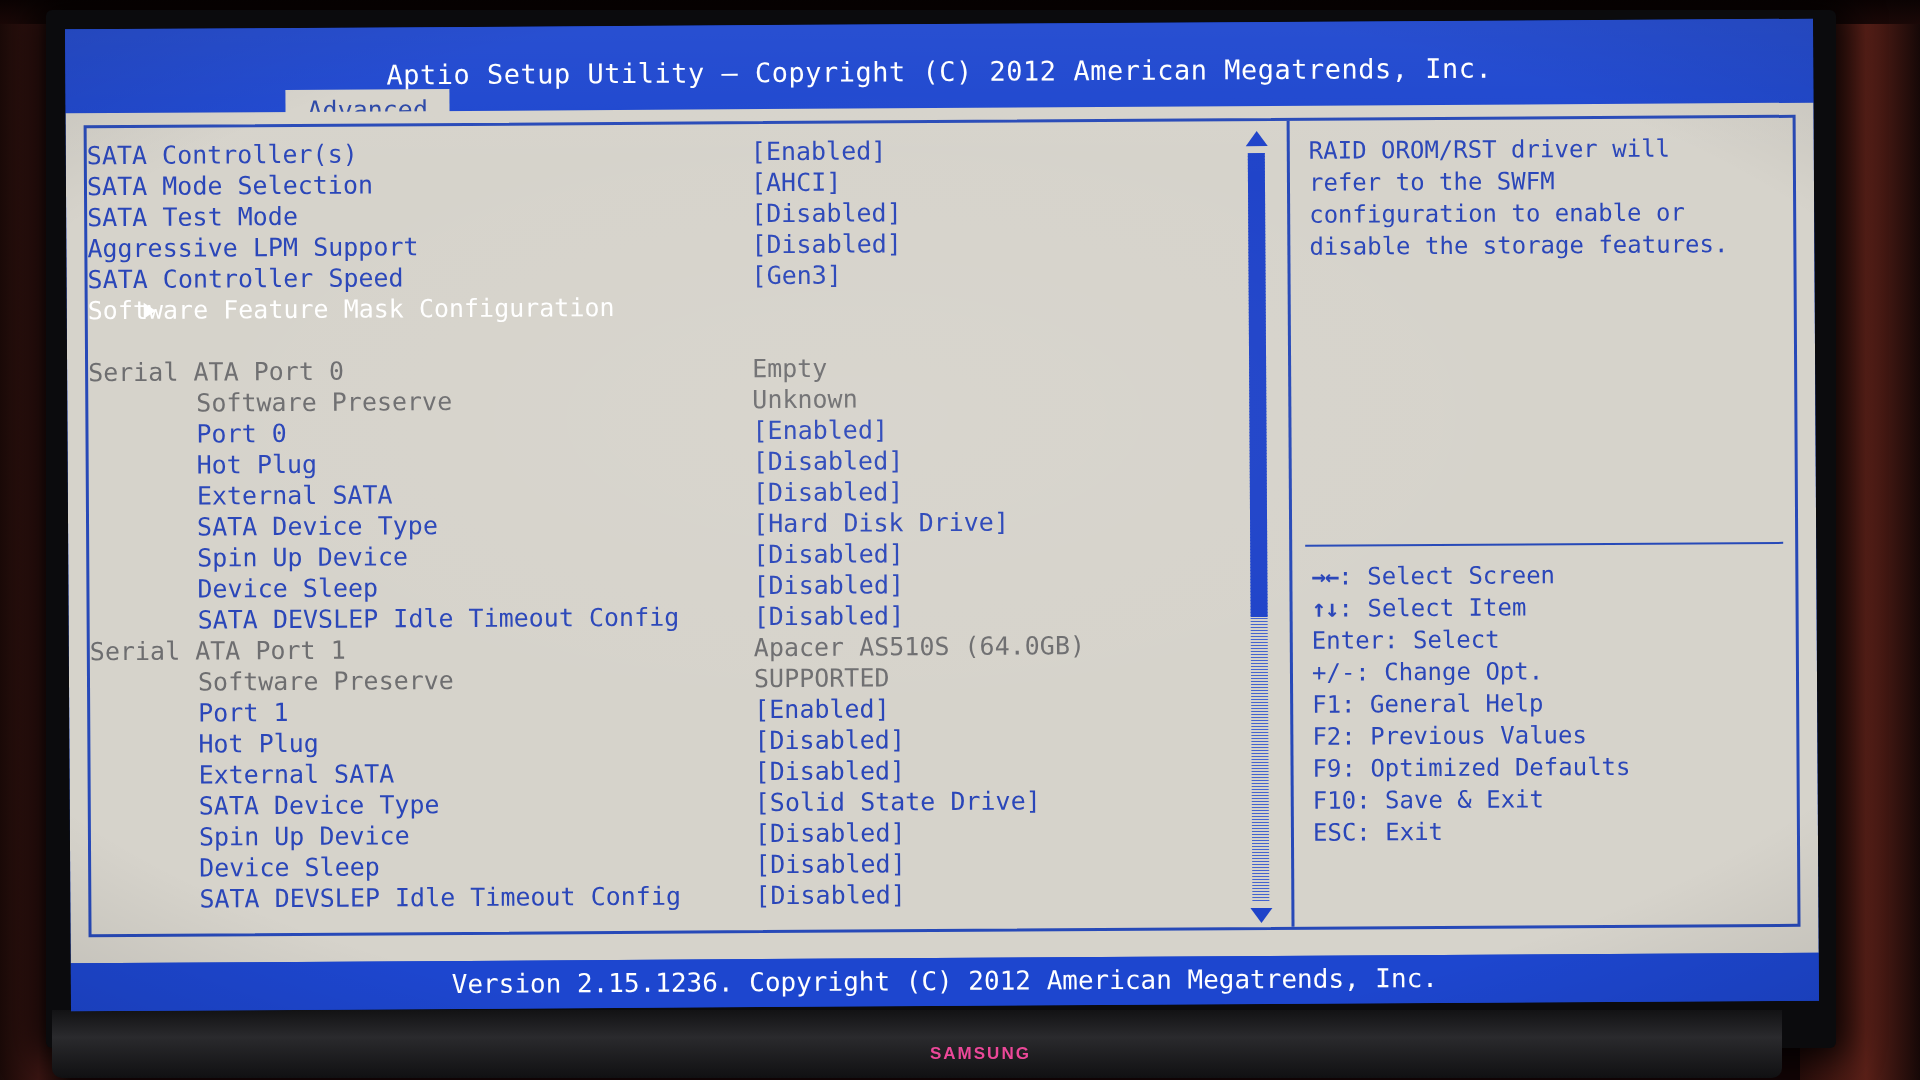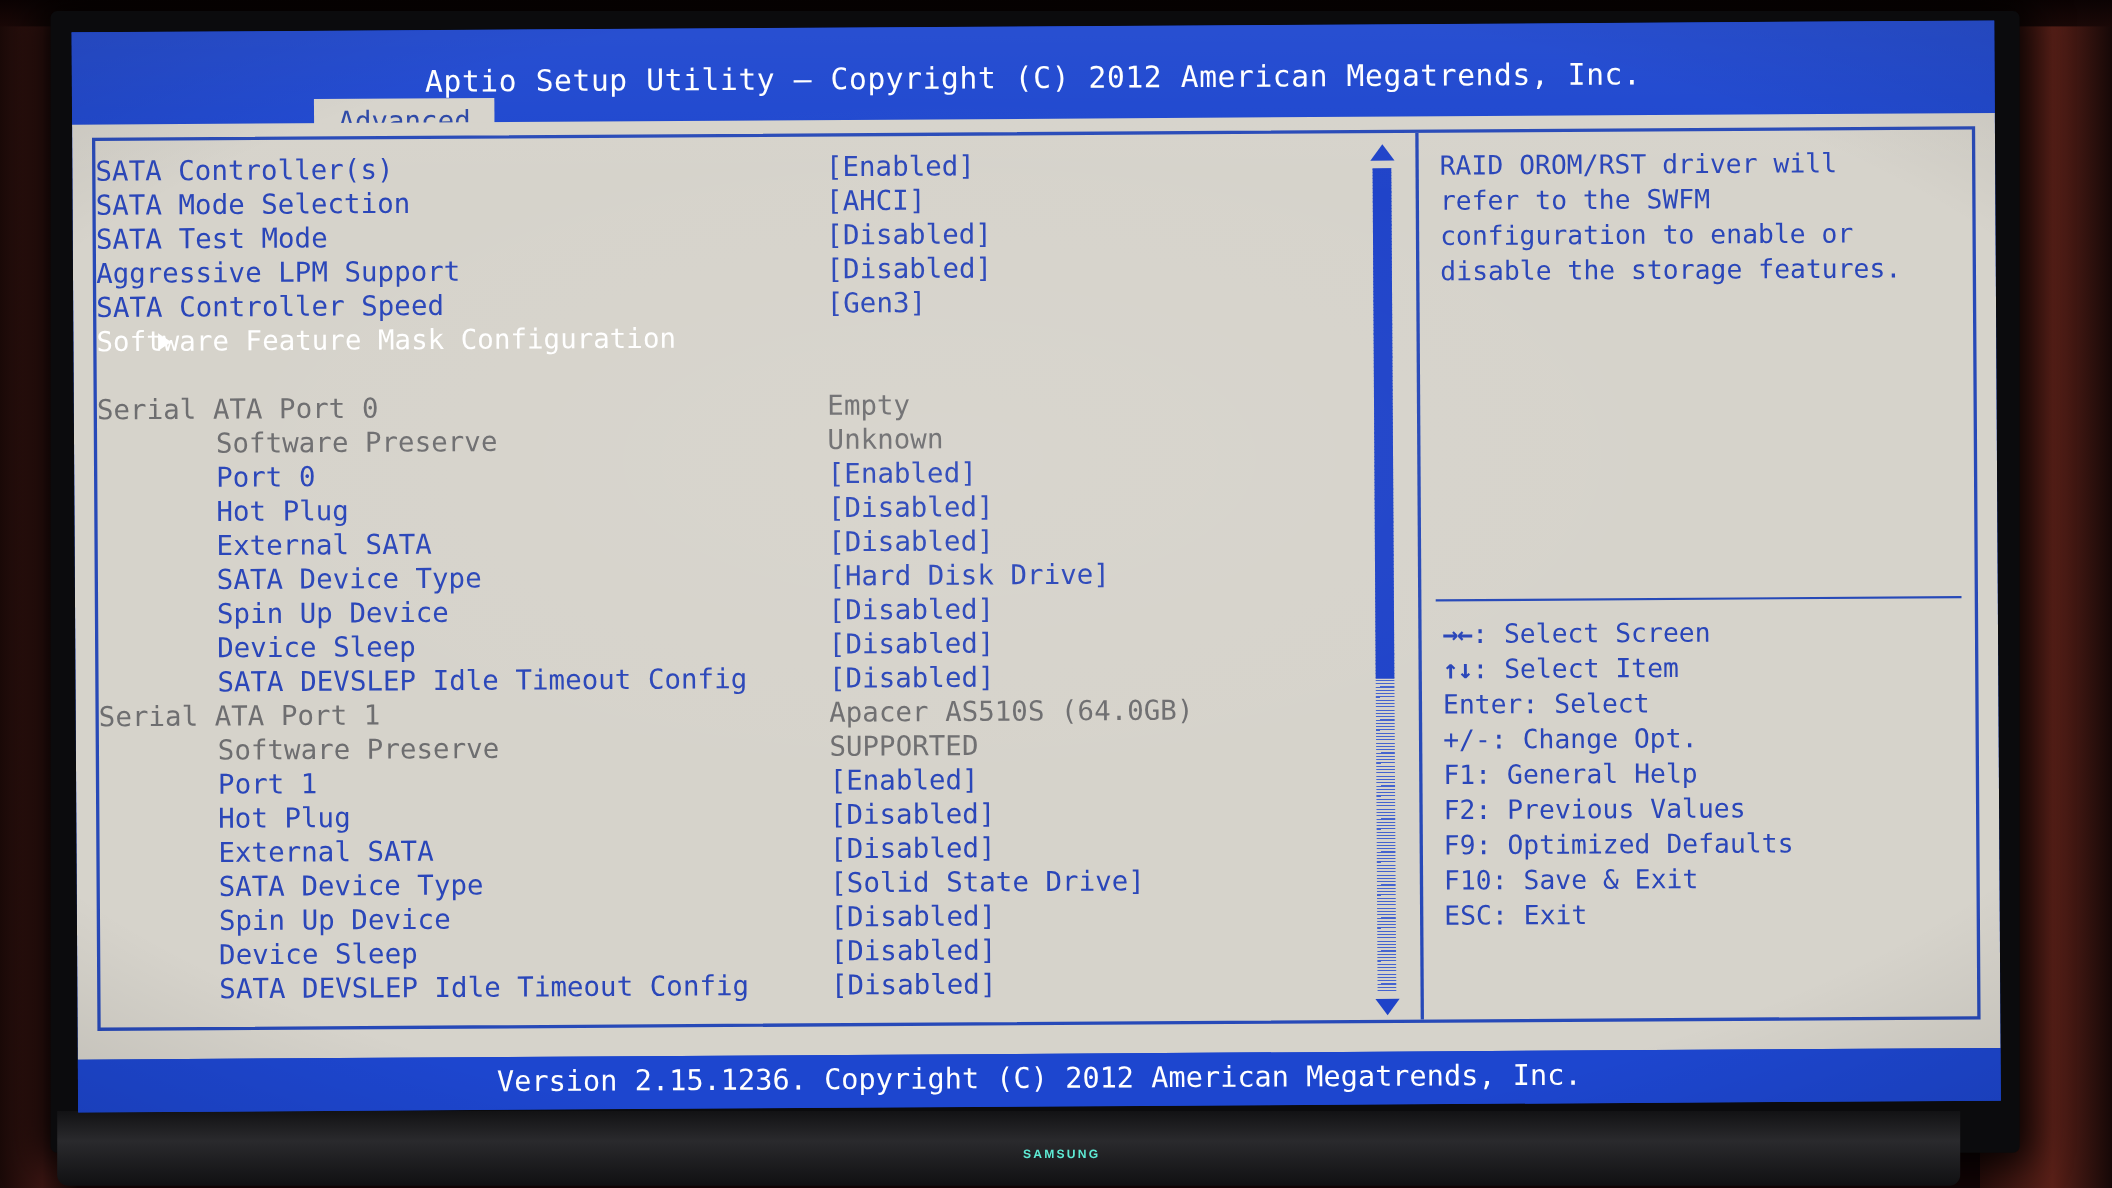--- a/index.html
+++ b/index.html
@@ -38,21 +38,21 @@
   }
   #bezel-bottom {
     position: absolute;
     left: 52px; top: 1010px;
     width: 1730px; height: 68px;
     background: linear-gradient(180deg,#121214 0%,#2a2a2d 40%,#101012 100%);
     border-radius: 0 0 10px 10px;
   }
   #brand {
     position:absolute; left: 930px; top: 1044px;
-    color:#5eead4; font-size: 11px; letter-spacing: 2px;
+    color:#ec4899; font-size: 17px; letter-spacing: 2px;
     font-family:"Liberation Sans", sans-serif; font-weight:bold;
   }
 
   
   #screen {
     position: absolute;
     left: 68px; top: 24px;
     width: 1748px; height: 982px;
     background: #1a44c8;
     overflow: hidden;

